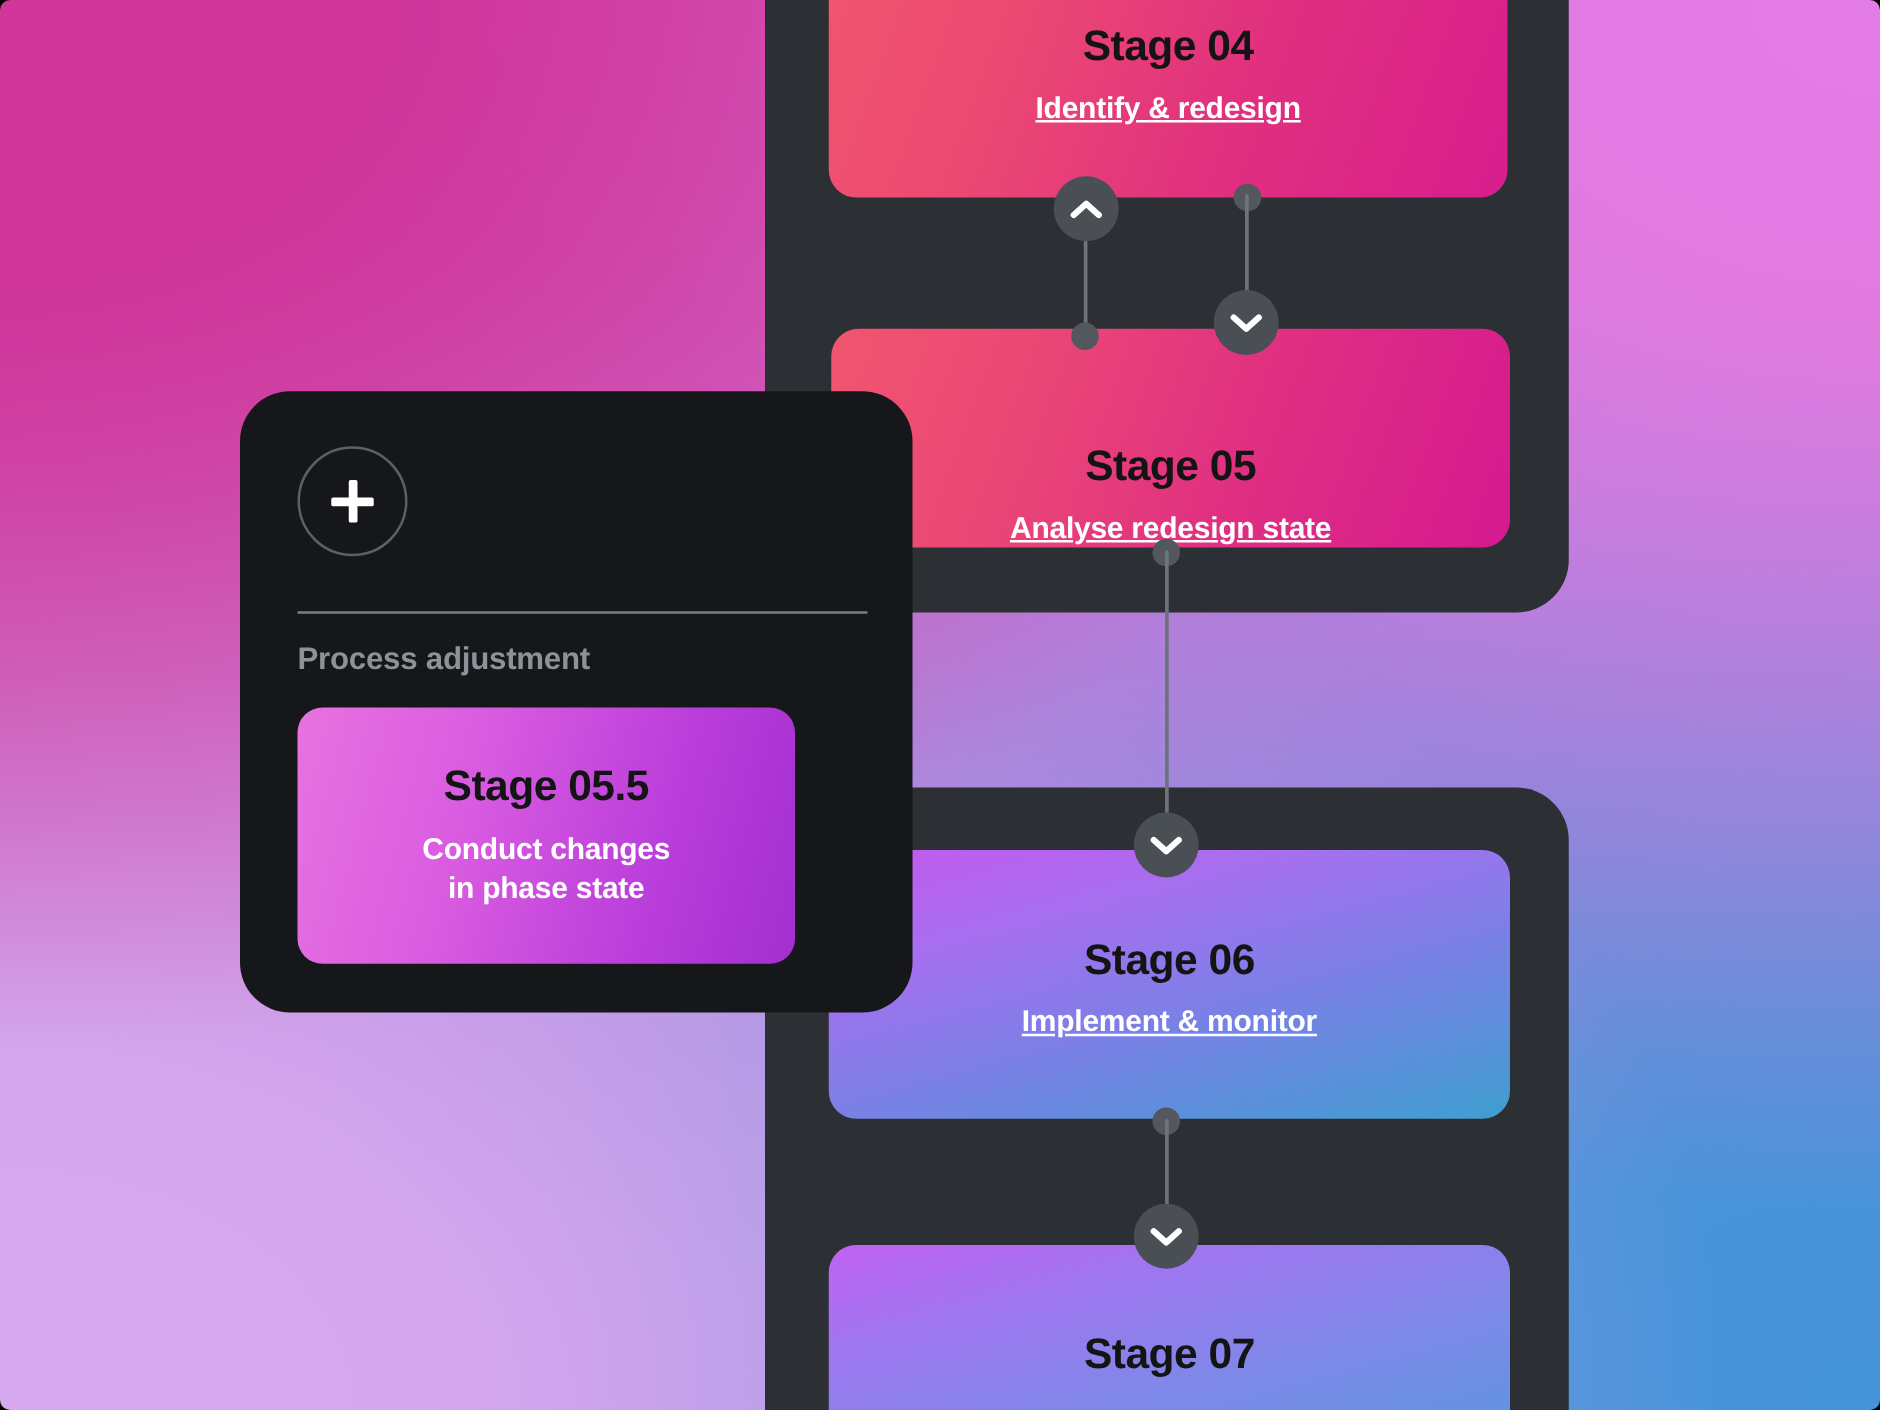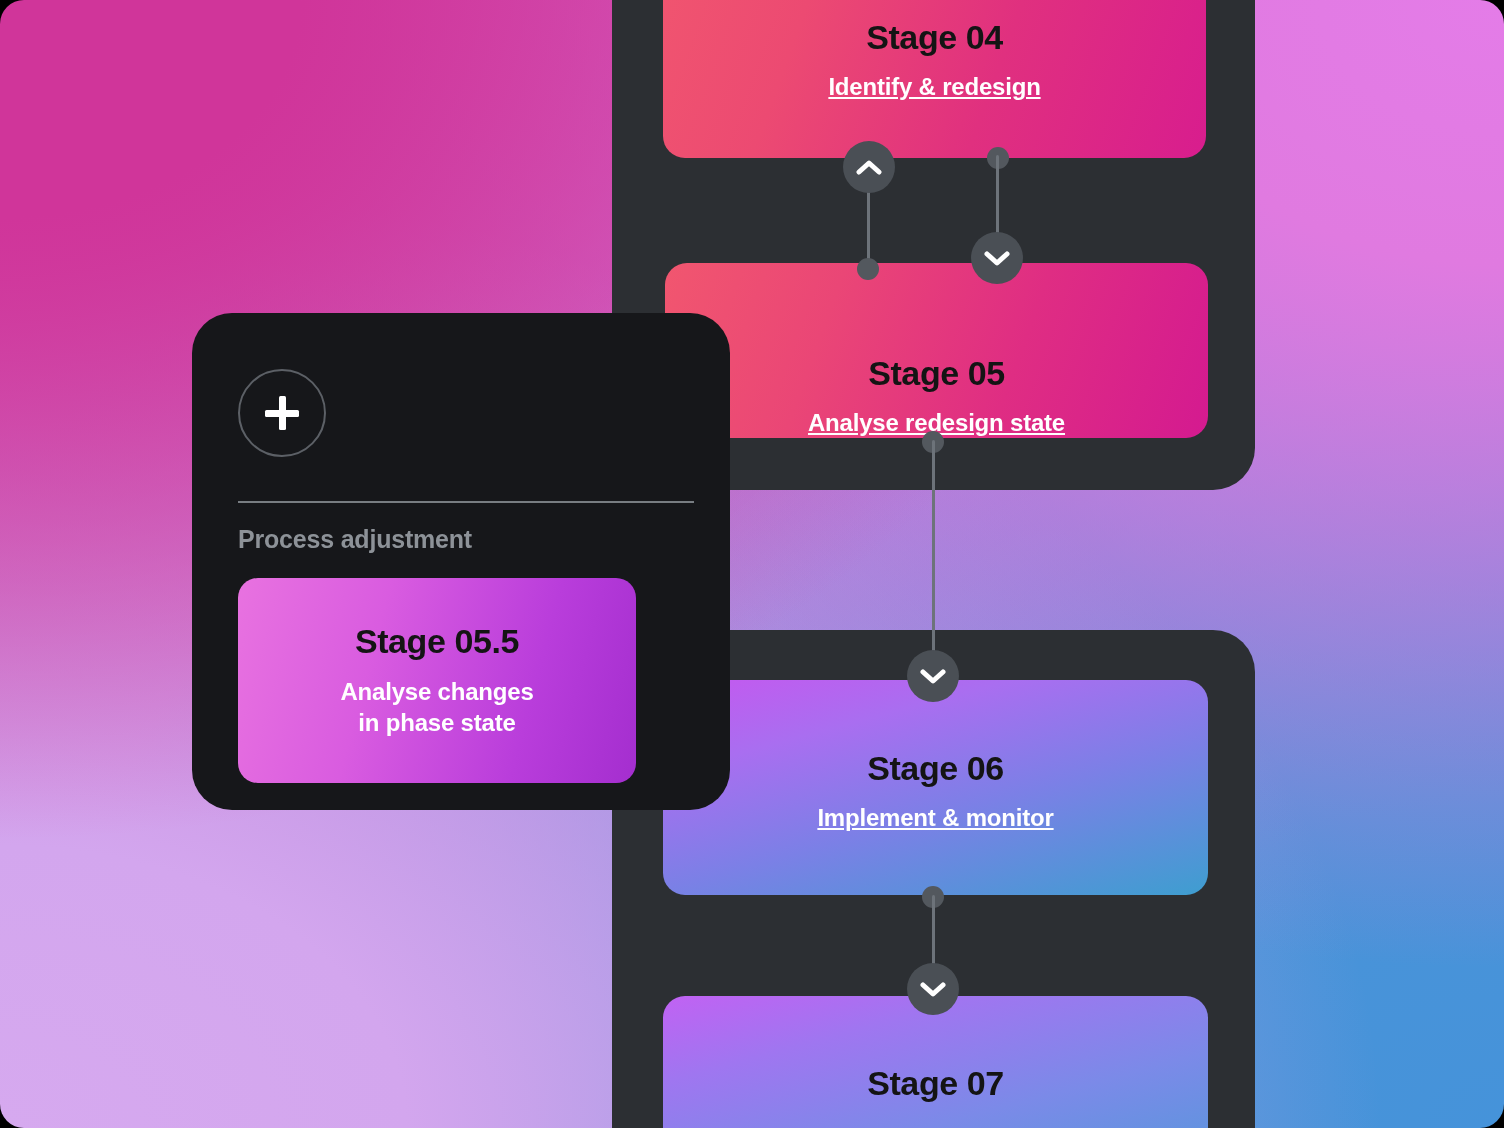--- a/index.html
+++ b/index.html
@@ -6,21 +6,21 @@
   html,body{
     width:1504px; height:1128px; overflow:hidden;
     background:#000;
     font-family:"Liberation Sans", sans-serif;
   }
 
   
   #canvas{
     position:relative;
     width:1504px; height:1128px;
-    border-radius:24px;
+    border-radius:8px;
     overflow:hidden;
     background:
       radial-gradient(125% 120% at 0% 0%,   #d0359a 0%,   #d0359a 16%, rgba(208,53,154,0) 62%),
       radial-gradient(135% 130% at 100% 0%, #e47ce8 0%,   #e07ae0 18%, rgba(224,122,224,0) 66%),
       radial-gradient(135% 125% at 0% 100%, #d6a9ef 0%,   #d3a6ee 20%, rgba(211,166,238,0) 68%),
       radial-gradient(140% 130% at 100% 100%, #4593da 0%, #4a93d8 22%, rgba(69,147,218,0) 70%),
       linear-gradient(140deg, #cf3f9d 0%, #c667c6 35%, #a27ad8 62%, #5d90d6 100%);
   }
 
   
@@ -120,21 +120,21 @@
   #conn-d-line{ left:932px; top:895px; height:75px; }
   #conn-d-btn{  left:907px; top:963px; }
 
   
   #adjust-panel{
     position:absolute;
     left:192px; top:313px;
     width:538px; height:497px;
     background:#16171a;
     border-radius:40px;
-    padding:56px 46px;
+    padding:44px 46px;
   }
   #add-stage-button{
     width:88px; height:88px;
     border-radius:50%;
     border:2px solid #5c6066;
     background:transparent;
     display:flex; align-items:center; justify-content:center;
     cursor:pointer;
   }
   #add-stage-button .plus-h{
@@ -253,20 +253,20 @@
       </span>
     </div>
 
     <div id="panel-divider"></div>
 
     <div id="panel-label">Process adjustment</div>
 
     <div id="card-stage-055">
       <div class="stage-title">Stage 05.5</div>
       <div class="stage-sub">
-        <span>Analyse changes</span><br>
+        <span>Conduct changes</span><br>
         <span>in phase state</span>
       </div>
     </div>
 
   </div>
 
 </div>
 
 </body></html>

